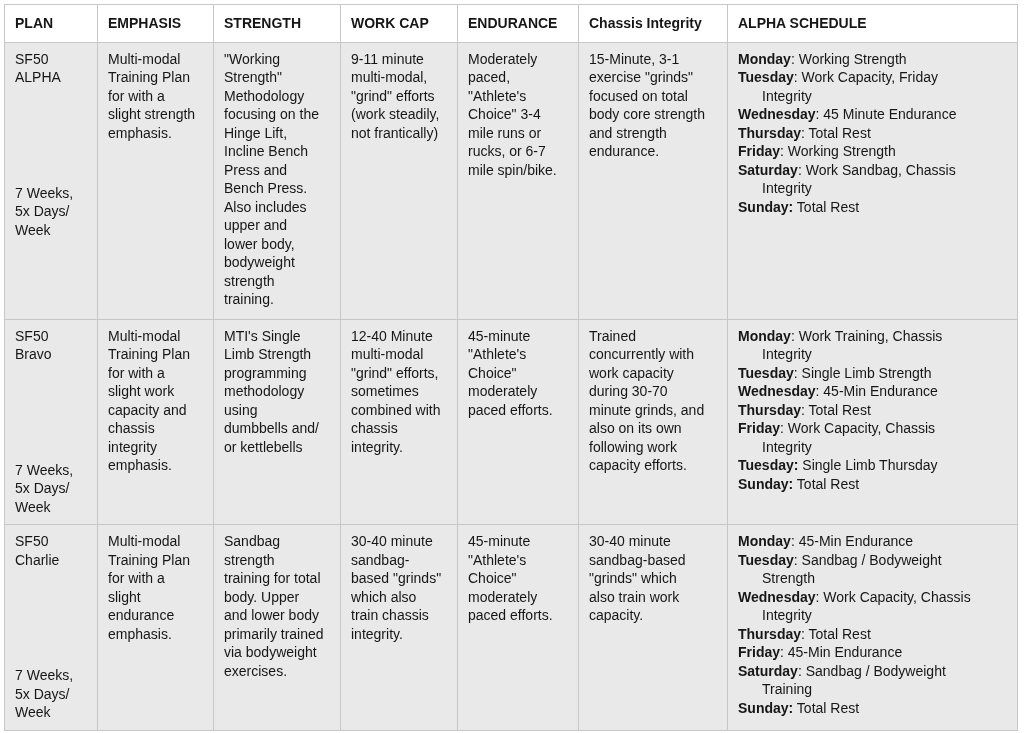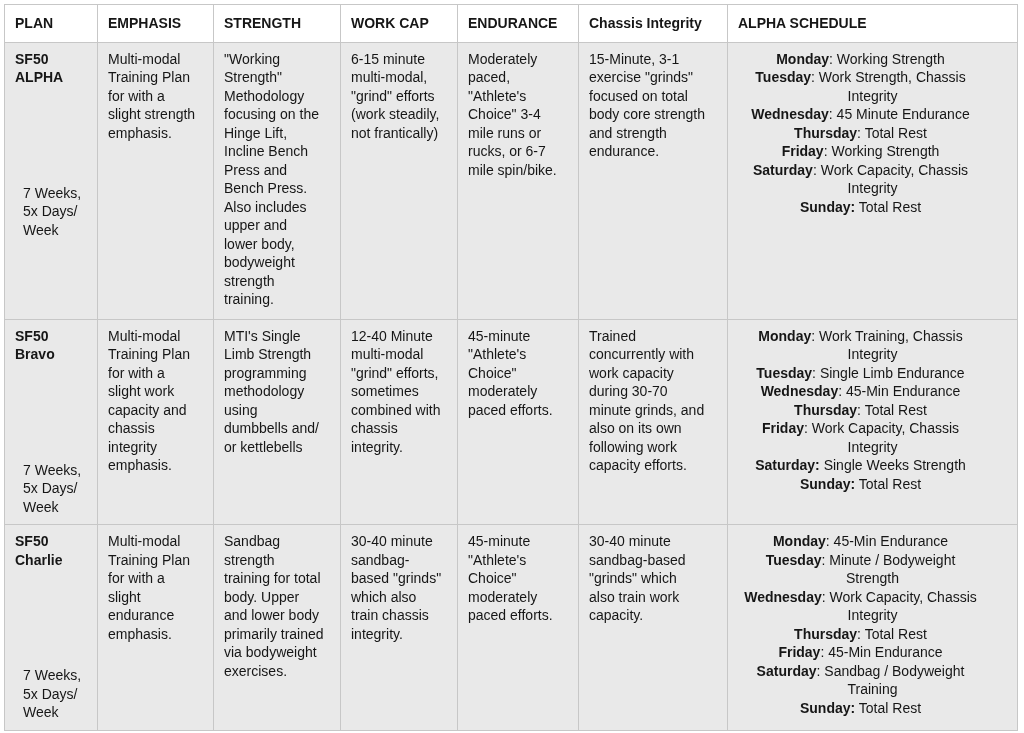--- a/index.html
+++ b/index.html
@@ -34,25 +34,25 @@
     white-space: nowrap;
     padding-top: 9px;
     padding-bottom: 9px;
   }
   td { background: #e9e9e9; }
   tr.header-row { height: 36px; }
   tr.row-0 { height: 277px; }
   tr.row-1 { height: 205px; }
   tr.row-2 { height: 199px; }
   .pre { white-space: pre-line; }
-  .plan-title { font-weight: bold; }
-  .plan-sub { margin-top: 97px; margin-left: 8px; }
+  .plan-title { font-weight: normal; }
+  .plan-sub { margin-top: 97px; }
   .sl {
+    padding-left: 24px;
     text-indent: -24px;
-    text-align: center;
   }
   .sl .rest { white-space: pre-line; }
 </style>
 </head>
 <body>
 
 <div class="page">
   <table class="plan-table">
     <colgroup>
       <col style="width:93px">
@@ -96,46 +96,46 @@
 Hinge Lift,
 Incline Bench
 Press and
 Bench Press.
 Also includes
 upper and
 lower body,
 bodyweight
 strength
 training.</td>
-        <td class="pre">6-15 minute
+        <td class="pre">9-11 minute
 multi-modal,
 "grind" efforts
 (work steadily,
 not frantically)</td>
         <td class="pre">Moderately
 paced,
 "Athlete's
 Choice" 3-4
 mile runs or
 rucks, or 6-7
 mile spin/bike.</td>
         <td class="pre">15-Minute, 3-1
 exercise "grinds"
 focused on total
 body core strength
 and strength
 endurance.</td>
         <td>
           <div class="sl"><b>Monday</b><span class="rest">: Working Strength</span></div>
-          <div class="sl"><b>Tuesday</b><span class="rest">: Work Strength, Chassis
+          <div class="sl"><b>Tuesday</b><span class="rest">: Work Capacity, Friday
 Integrity</span></div>
           <div class="sl"><b>Wednesday</b><span class="rest">: 45 Minute Endurance</span></div>
           <div class="sl"><b>Thursday</b><span class="rest">: Total Rest</span></div>
           <div class="sl"><b>Friday</b><span class="rest">: Working Strength</span></div>
-          <div class="sl"><b>Saturday</b><span class="rest">: Work Capacity, Chassis
+          <div class="sl"><b>Saturday</b><span class="rest">: Work Sandbag, Chassis
 Integrity</span></div>
           <div class="sl"><b>Sunday:</b><span class="rest"> Total Rest</span></div>
         </td>
       </tr>
 
       <tr class="row-1">
         <td>
           <div class="plan-title pre">SF50
 Bravo</div>
           <div class="plan-sub pre">7 Weeks,
@@ -173,26 +173,26 @@
 concurrently with
 work capacity
 during 30-70
 minute grinds, and
 also on its own
 following work
 capacity efforts.</td>
         <td>
           <div class="sl"><b>Monday</b><span class="rest">: Work Training, Chassis
 Integrity</span></div>
-          <div class="sl"><b>Tuesday</b><span class="rest">: Single Limb Endurance</span></div>
+          <div class="sl"><b>Tuesday</b><span class="rest">: Single Limb Strength</span></div>
           <div class="sl"><b>Wednesday</b><span class="rest">: 45-Min Endurance</span></div>
           <div class="sl"><b>Thursday</b><span class="rest">: Total Rest</span></div>
           <div class="sl"><b>Friday</b><span class="rest">: Work Capacity, Chassis
 Integrity</span></div>
-          <div class="sl"><b>Saturday:</b><span class="rest"> Single Weeks Strength</span></div>
+          <div class="sl"><b>Tuesday:</b><span class="rest"> Single Limb Thursday</span></div>
           <div class="sl"><b>Sunday:</b><span class="rest"> Total Rest</span></div>
         </td>
       </tr>
 
       <tr class="row-2">
         <td>
           <div class="plan-title pre">SF50
 Charlie</div>
           <div class="plan-sub pre">7 Weeks,
 5x Days/
@@ -223,21 +223,21 @@
 Choice"
 moderately
 paced efforts.</td>
         <td class="pre">30-40 minute
 sandbag-based
 "grinds" which
 also train work
 capacity.</td>
         <td>
           <div class="sl"><b>Monday</b><span class="rest">: 45-Min Endurance</span></div>
-          <div class="sl"><b>Tuesday</b><span class="rest">: Minute / Bodyweight
+          <div class="sl"><b>Tuesday</b><span class="rest">: Sandbag / Bodyweight
 Strength</span></div>
           <div class="sl"><b>Wednesday</b><span class="rest">: Work Capacity, Chassis
 Integrity</span></div>
           <div class="sl"><b>Thursday</b><span class="rest">: Total Rest</span></div>
           <div class="sl"><b>Friday</b><span class="rest">: 45-Min Endurance</span></div>
           <div class="sl"><b>Saturday</b><span class="rest">: Sandbag / Bodyweight
 Training</span></div>
           <div class="sl"><b>Sunday:</b><span class="rest"> Total Rest</span></div>
         </td>
       </tr>

